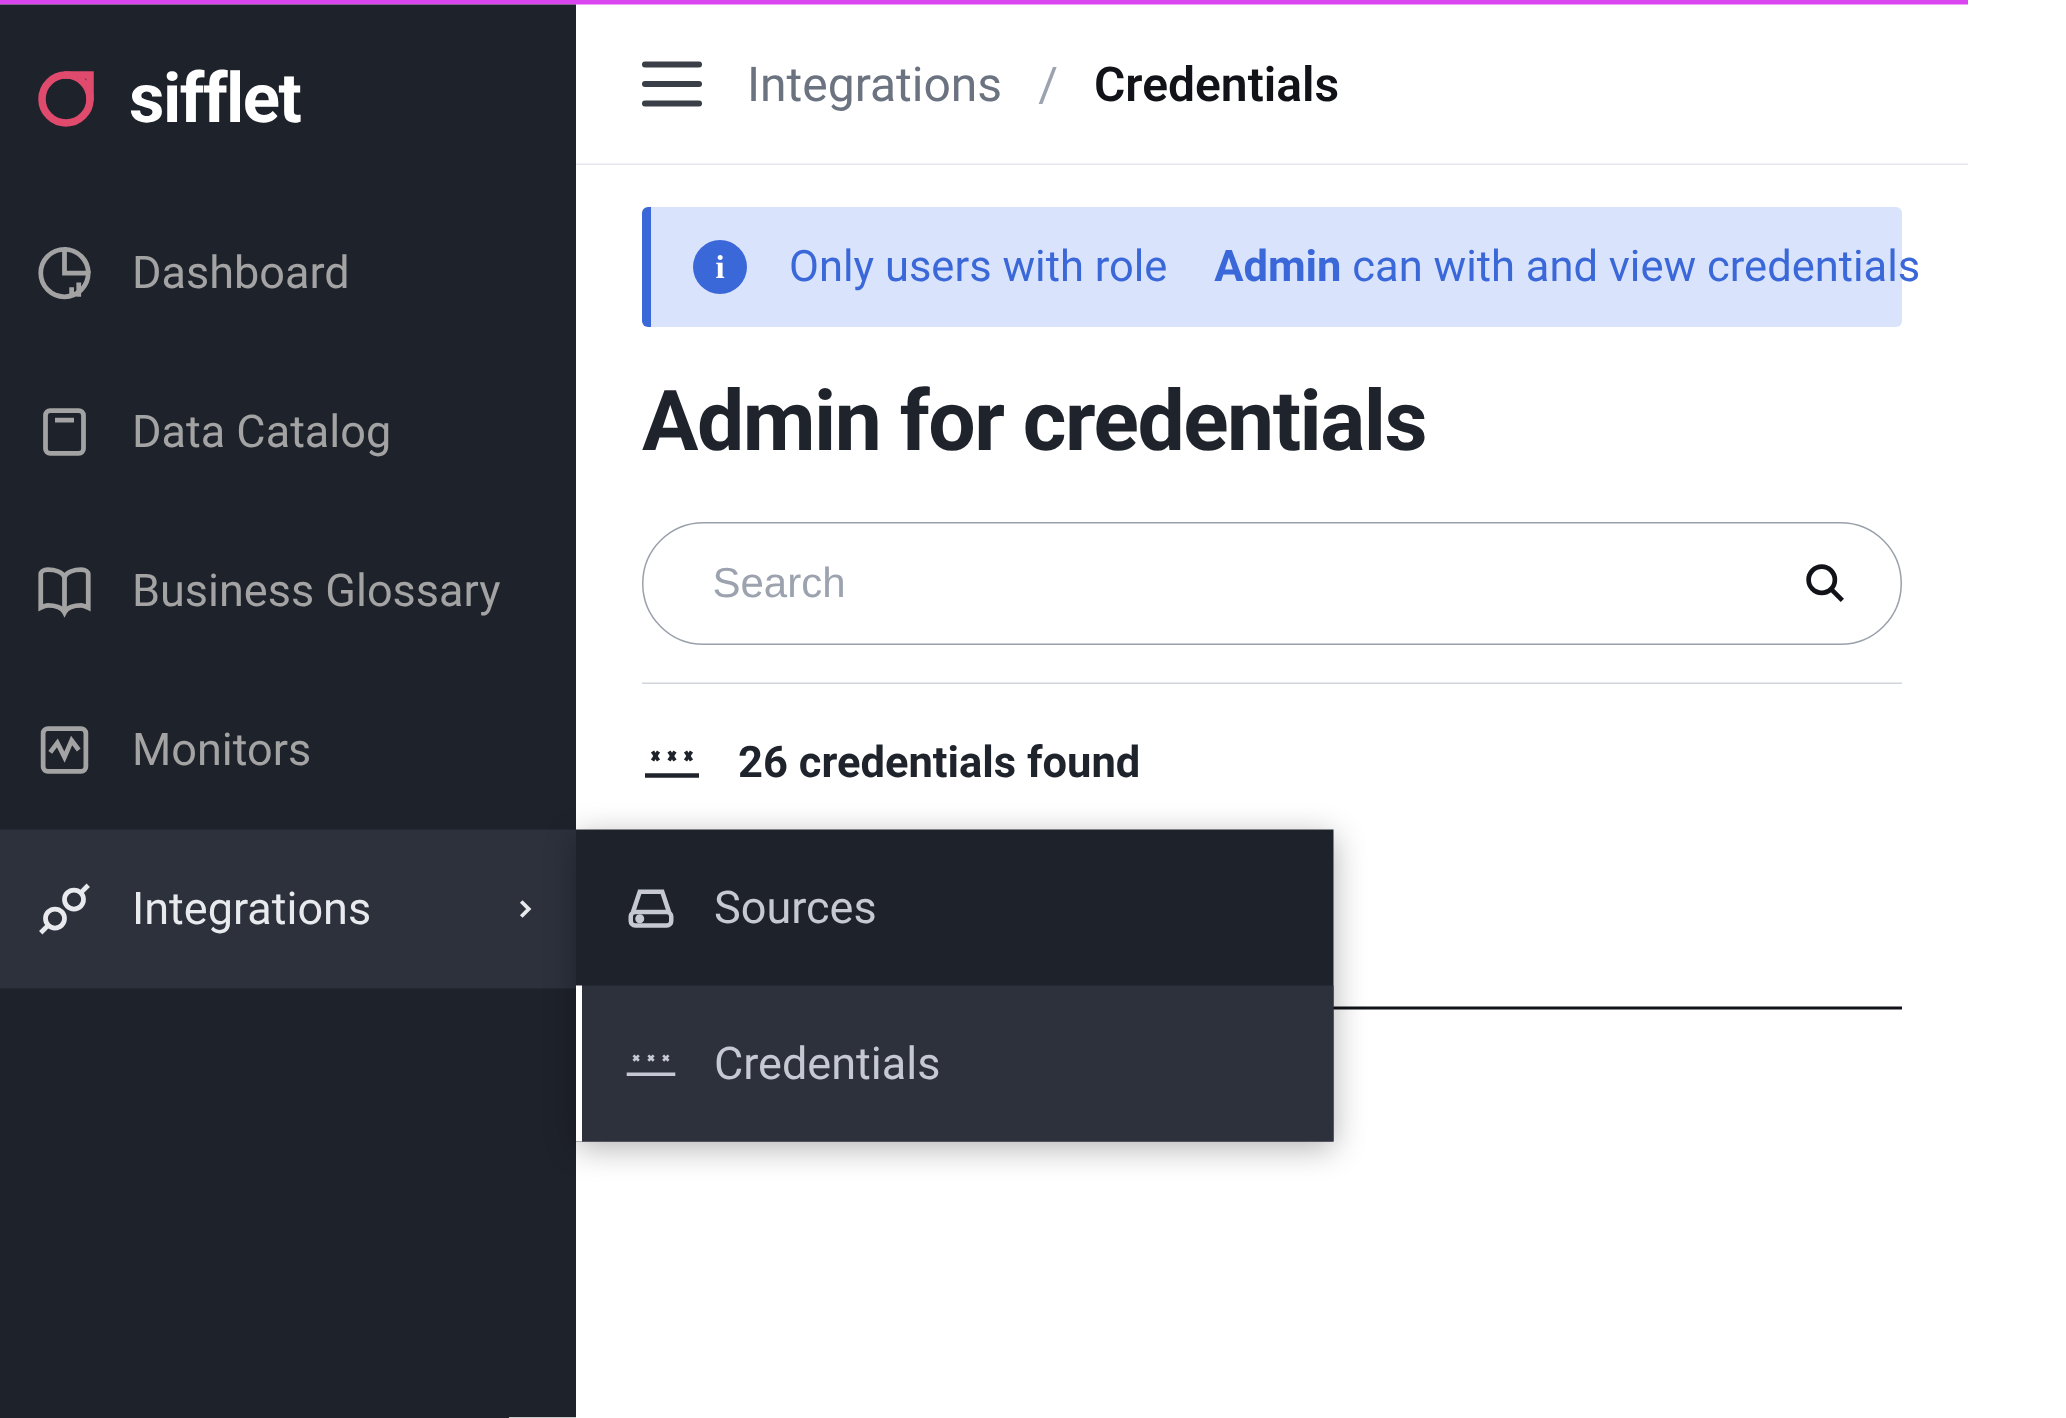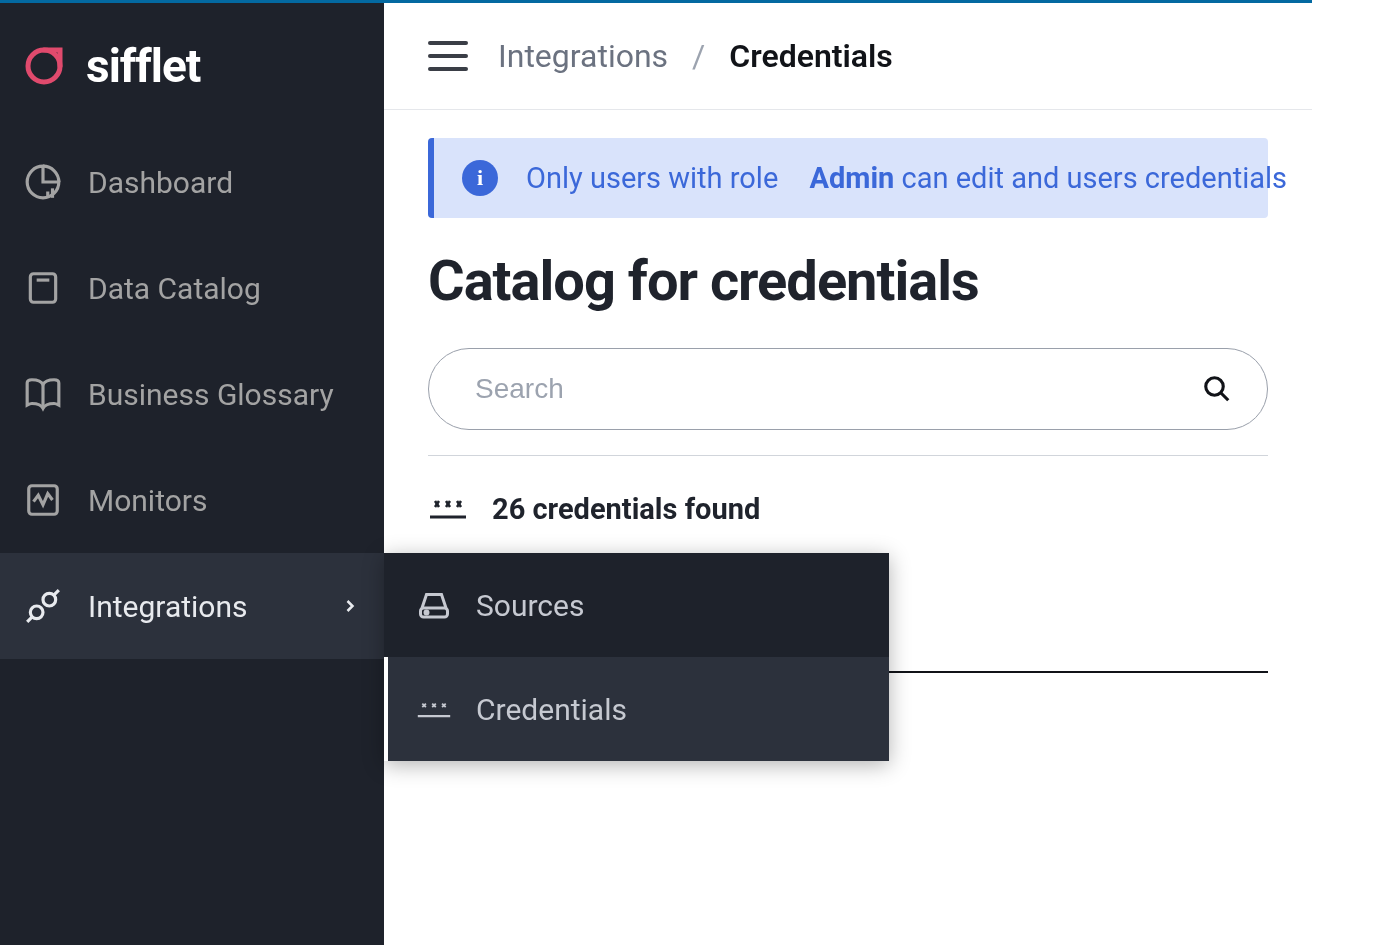--- a/index.html
+++ b/index.html
@@ -5,21 +5,21 @@
 * { box-sizing: border-box; margin: 0; padding: 0; }
 body {
   font-family: -apple-system, BlinkMacSystemFont, "Segoe UI", Roboto, Helvetica, Arial, sans-serif;
   overflow: hidden;
   background: #fff;
 }
 .app {
   display: flex;
   width: 1312px;
   height: 945px;
-  border-top: 3px solid #0369a1;
+  border-top: 3px solid #d946ef;
 }
 .sidebar {
   width: 384px;
   background: #1e222b;
   color: #d7d9de;
   flex-shrink: 0;
   display: flex;
   flex-direction: column;
 }
 .logo {
@@ -330,25 +330,25 @@
         <span class="breadcrumb-sep">/</span>
         <span class="breadcrumb-current">Credentials</span>
       </div>
     </div>
 
     <div class="content">
 
       <div class="alert">
         <div class="alert-icon">i</div>
         <div class="alert-text">
-          <span>Only users with role </span><b>Admin</b><span> can edit and users credentials</span>
+          <span>Only users with role </span><b>Admin</b><span> can with and view credentials</span>
         </div>
       </div>
 
-      <h1 class="page-title">Catalog for credentials</h1>
+      <h1 class="page-title">Admin for credentials</h1>
 
       <div class="search-wrap">
         <input class="search-input" type="text" placeholder="Search" style="">
         <svg class="search-icon-right" viewBox="0 0 24 24" fill="none" stroke="currentColor" stroke-width="2.5">
           <circle cx="10" cy="10" r="7"></circle>
           <line x1="15" y1="15" x2="21" y2="21"></line>
         </svg>
       </div>
 
       <div class="divider"></div>

